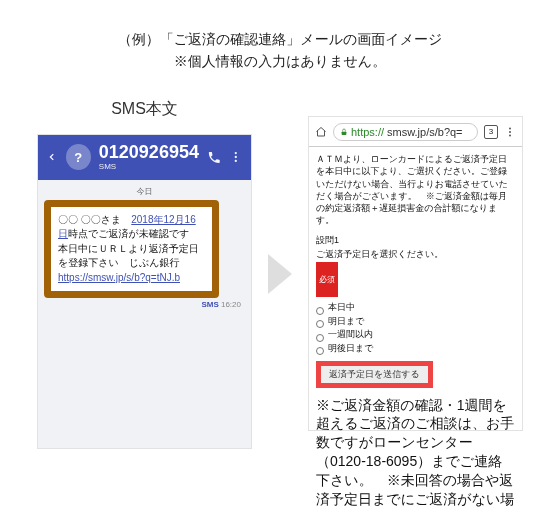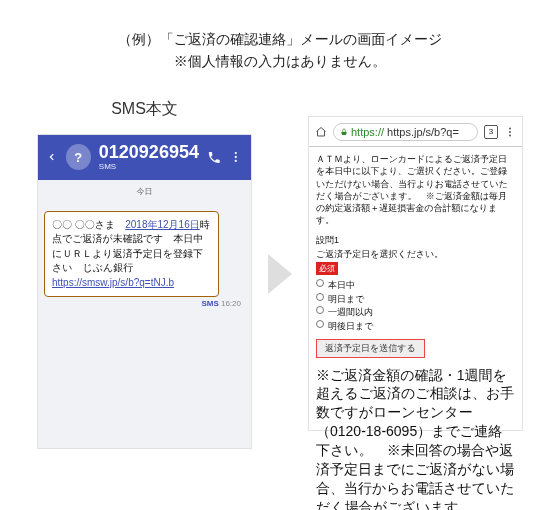--- a/index.html
+++ b/index.html
@@ -20,45 +20,45 @@
 
   
   .sms-top { height:45px; background:#3F51B5; color:#fff; display:flex; align-items:center; padding:0 8px; gap:8px; }
   .back-arrow { width:12px; color:#fff; }
   .avatar { width:26px; height:26px; border-radius:50%; background:#7986CB; display:flex; align-items:center; justify-content:center; color:#fff; font-size:13px; font-weight:bold;}
   .sms-title { flex:1; line-height:1.1;}
   .sms-title .num{ font-size:18px; font-weight:bold;}
   .sms-title .sub{ font-size:8px; opacity:.9;}
   .phone-ic, .dots-ic { opacity:.95;}
   .sms-body { background:#f1f2f6; height:calc(100% - 45px); padding:4px 6px 6px 6px;}
-  .today { text-align:center; font-size:8px; color:#666; margin:2px 0 14px;}
-  .bubble { background:#fff; border:1px solid #a16207; border-radius:4px; padding:6px 7px; font-size:10px; line-height:1.45; width:175px; color:#111;}
+  .today { text-align:center; font-size:8px; color:#666; margin:2px 0 3px;}
+  .bubble { background:#fff; border:7px solid #a16207; border-radius:4px; padding:6px 7px; font-size:10px; line-height:1.45; width:175px; color:#111;}
   .bubble .date{ color:#3F51B5; text-decoration:underline;}
   .bubble .link{ color:#3F51B5; text-decoration:underline; word-break:break-all;}
   .time { font-size:8px; color:#888; text-align:right; padding:2px 4px 0 0;}
   .time .smslbl{color:#3F51B5; font-weight:bold;}
 
   
   .big-arrow { opacity:.5;}
 
   
   .br-top { height:30px; border-bottom:1px solid #ccc; display:flex; align-items:center; padding:0 6px; gap:6px; font-size:9px;}
   .home-ic { width:12px;}
   .urlbar { flex:1; height:18px; border:1px solid #ccc; border-radius:9px; display:flex; align-items:center; padding:0 6px; gap:3px; font-size:11px; color:#333;}
   .lock { color:#2a8a2a;}
   .url-green{ color:#2a8a2a;}
   .tabbox { width:14px; height:14px; border:1.5px solid #555; border-radius:2px; font-size:8px; display:flex; align-items:center; justify-content:center;}
   .br-body { padding:6px 7px; font-size:9px; line-height:1.35; color:#111;}
   .para { margin-bottom:8px;}
   .q-title{ margin-bottom:2px;}
-  .req { display:inline-block; padding:1px 3px; color:#fff; background:#d22; font-size:8px; line-height:11px; margin:2px 0;}
+  .req { display:inline-block; padding:12px 3px; color:#fff; background:#d22; font-size:8px; line-height:11px; margin:2px 0;}
   .opts { margin:2px 0 4px 0;}
-  .opt { display:flex; align-items:flex-start; gap:4px; line-height:1.5;}
+  .opt { display:flex; align-items:flex-end; gap:4px; line-height:1.5;}
   .radio { width:8px; height:8px; border:1px solid #777; border-radius:50%;}
-  .submit { display:inline-block; border:1px solid #ef4444; background:#eee; padding:2px 8px; font-size:9px; color:#333; margin-top:2px;}
+  .submit { display:inline-block; border:5px solid #ef4444; background:#eee; padding:2px 8px; font-size:9px; color:#333; margin-top:2px;}
   .note { font-size:14px; line-height:1.35; margin-top:8px;}
 </style>
 </head>
 <body>
 
 <div class="heading">
   <div>（例）「ご返済の確認連絡」メールの画面イメージ</div>
   <div>※個人情報の入力はありません。</div>
 </div>
 
@@ -108,21 +108,21 @@
         <svg class="home-ic" width="12" height="12" viewBox="0 0 24 24" fill="none" stroke="#555" stroke-width="2">
             <path d="M3 11l9-8 9 8"></path>
             <path d="M5 10v10h14V10"></path>
           </svg>
         <div class="urlbar">
           <svg class="lock" width="8" height="8" viewBox="0 0 24 24" fill="#2a8a2a">
               <rect x="5" y="11" width="14" height="10" rx="2"></rect>
               <path d="M8 11V7a4 4 0 018 0v4" fill="none" stroke="#2a8a2a" stroke-width="2"></path>
             </svg>
           <span class="url-green">https://</span>
-            <span>https.jp/s/b?q=</span>
+            <span>smsw.jp/s/b?q=</span>
         </div>
         <div class="tabbox">
             <span>3</span>
           </div>
         <svg width="12" height="12" viewBox="0 0 24 24" fill="#555">
             <circle cx="12" cy="5" r="2"></circle>
             <circle cx="12" cy="12" r="2"></circle>
             <circle cx="12" cy="19" r="2"></circle>
           </svg>
       </div>

